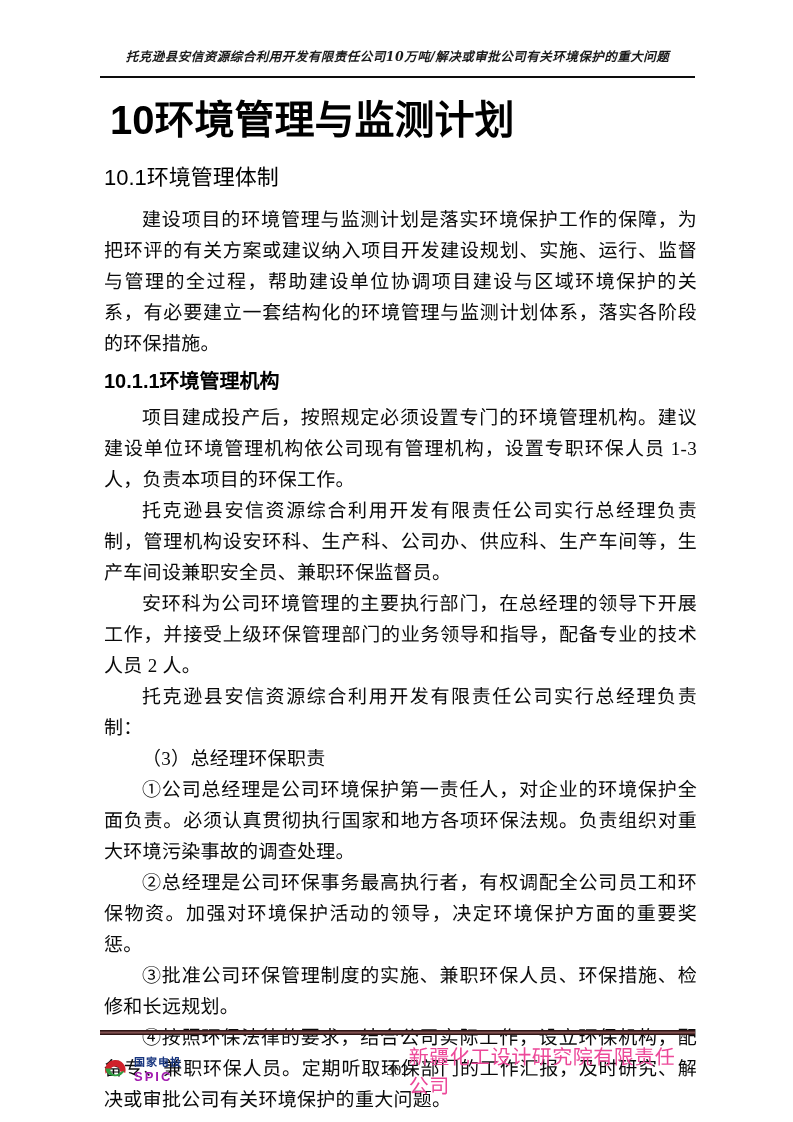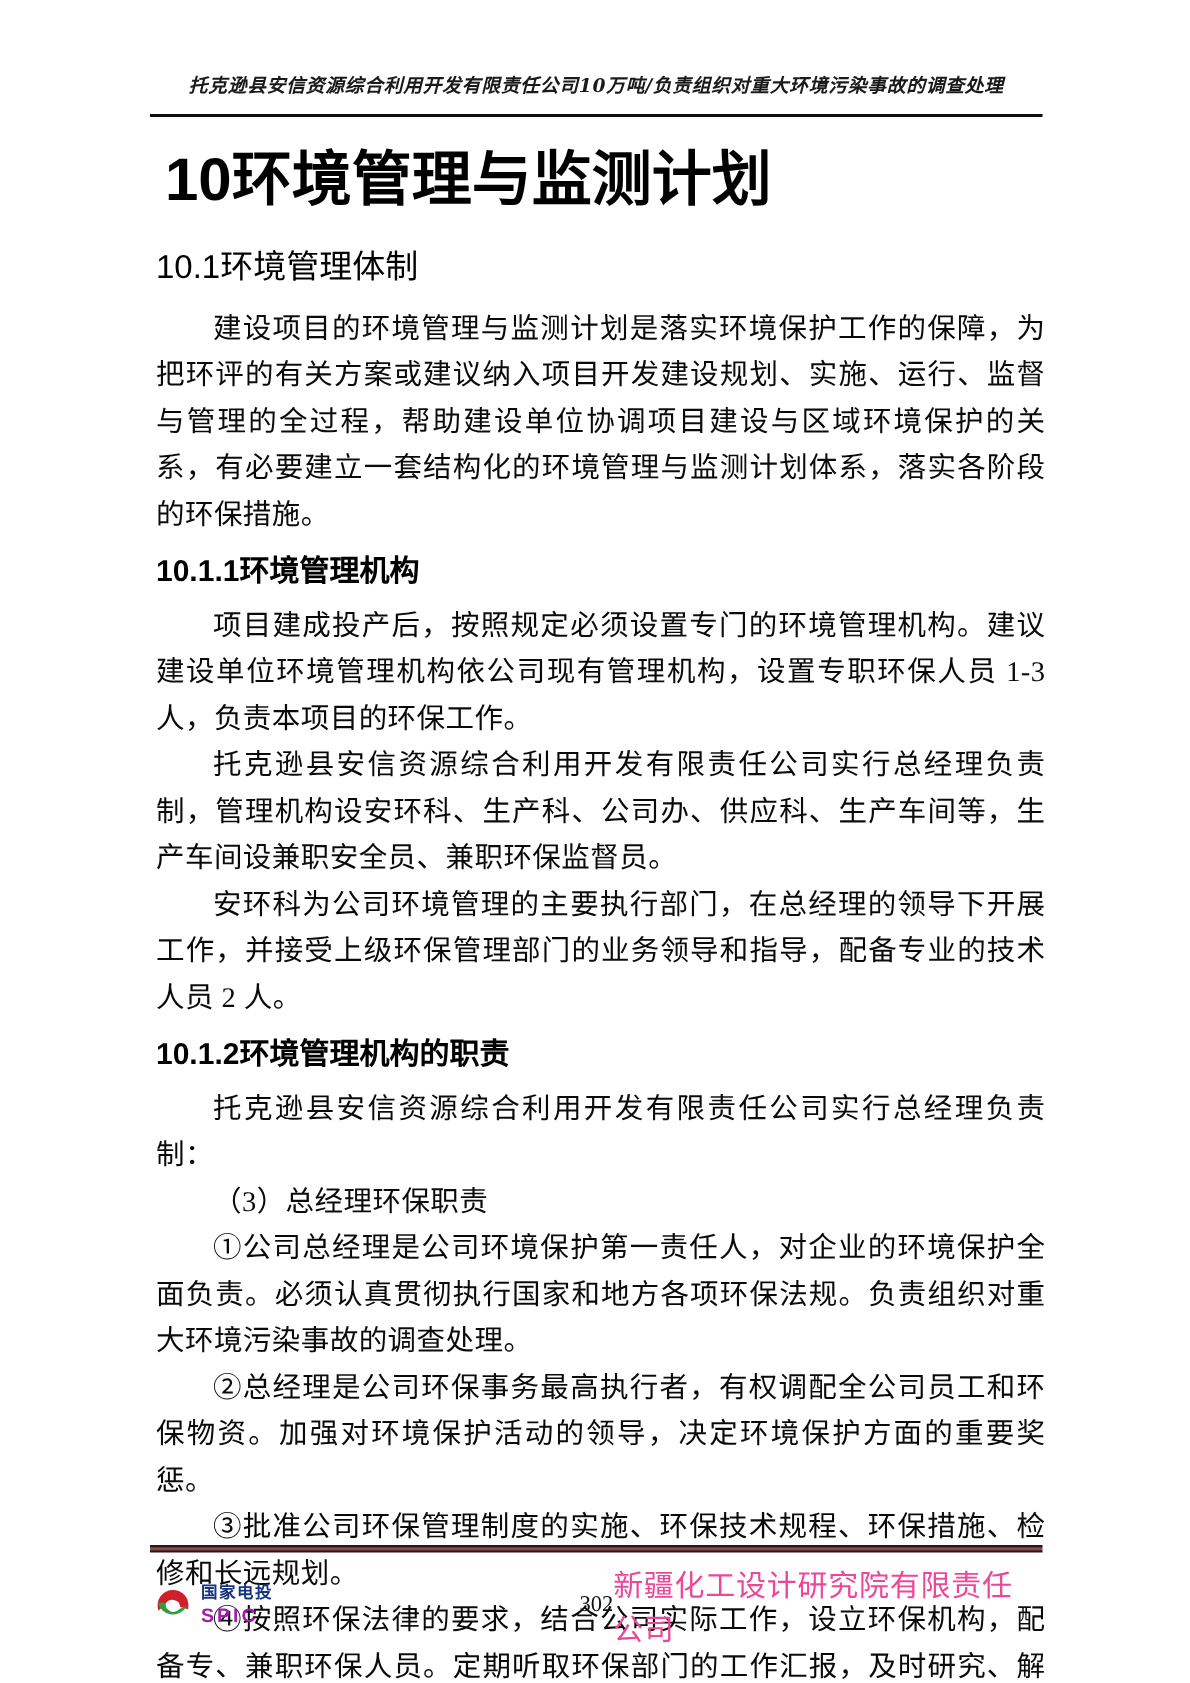--- a/index.html
+++ b/index.html
@@ -130,38 +130,37 @@
     color: #ec4899;
     letter-spacing: 0.5px;
   }
 </style>
 </head>
 <body>
 
 <div class="page">
 
   <div class="page-header">
-    <div class="header-title">托克逊县安信资源综合利用开发有限责任公司10万吨/负责组织对重大环境污染事故的调查处理</div>
+    <div class="header-title">托克逊县安信资源综合利用开发有限责任公司10万吨/解决或审批公司有关环境保护的重大问题</div>
   </div>
 
   <div class="content">
     <div class="chapter-title">10环境管理与监测计划</div>
 
     <div class="h2">10.1环境管理体制</div>
     <div class="para">建设项目的环境管理与监测计划是落实环境保护工作的保障，为把环评的有关方案或建议纳入项目开发建设规划、实施、运行、监督与管理的全过程，帮助建设单位协调项目建设与区域环境保护的关系，有必要建立一套结构化的环境管理与监测计划体系，落实各阶段的环保措施。</div>
     <div class="h3">10.1.1环境管理机构</div>
     <div class="para">项目建成投产后，按照规定必须设置专门的环境管理机构。建议建设单位环境管理机构依公司现有管理机构，设置专职环保人员 1-3 人，负责本项目的环保工作。</div>
     <div class="para">托克逊县安信资源综合利用开发有限责任公司实行总经理负责制，管理机构设安环科、生产科、公司办、供应科、生产车间等，生产车间设兼职安全员、兼职环保监督员。</div>
     <div class="para">安环科为公司环境管理的主要执行部门，在总经理的领导下开展工作，并接受上级环保管理部门的业务领导和指导，配备专业的技术人员 2 人。</div>
-    <div class="h3">10.1.2环境管理机构的职责</div>
     <div class="para">托克逊县安信资源综合利用开发有限责任公司实行总经理负责制：</div>
     <div class="para">（3）总经理环保职责</div>
     <div class="para">①公司总经理是公司环境保护第一责任人，对企业的环境保护全面负责。必须认真贯彻执行国家和地方各项环保法规。负责组织对重大环境污染事故的调查处理。</div>
     <div class="para">②总经理是公司环保事务最高执行者，有权调配全公司员工和环保物资。加强对环境保护活动的领导，决定环境保护方面的重要奖惩。</div>
-    <div class="para">③批准公司环保管理制度的实施、环保技术规程、环保措施、检修和长远规划。</div>
+    <div class="para">③批准公司环保管理制度的实施、兼职环保人员、环保措施、检修和长远规划。</div>
     <div class="para">④按照环保法律的要求，结合公司实际工作，设立环保机构，配备专、兼职环保人员。定期听取环保部门的工作汇报，及时研究、解决或审批公司有关环境保护的重大问题。</div>
   </div>
 
   <div class="page-footer">
     <div class="footer-divider"></div>
     <div class="footer-row">
 
       <div class="spic-logo">
         <span style="display:inline-flex;">
           <svg width="30" height="30" viewBox="0 0 32 32" aria-hidden="true">

